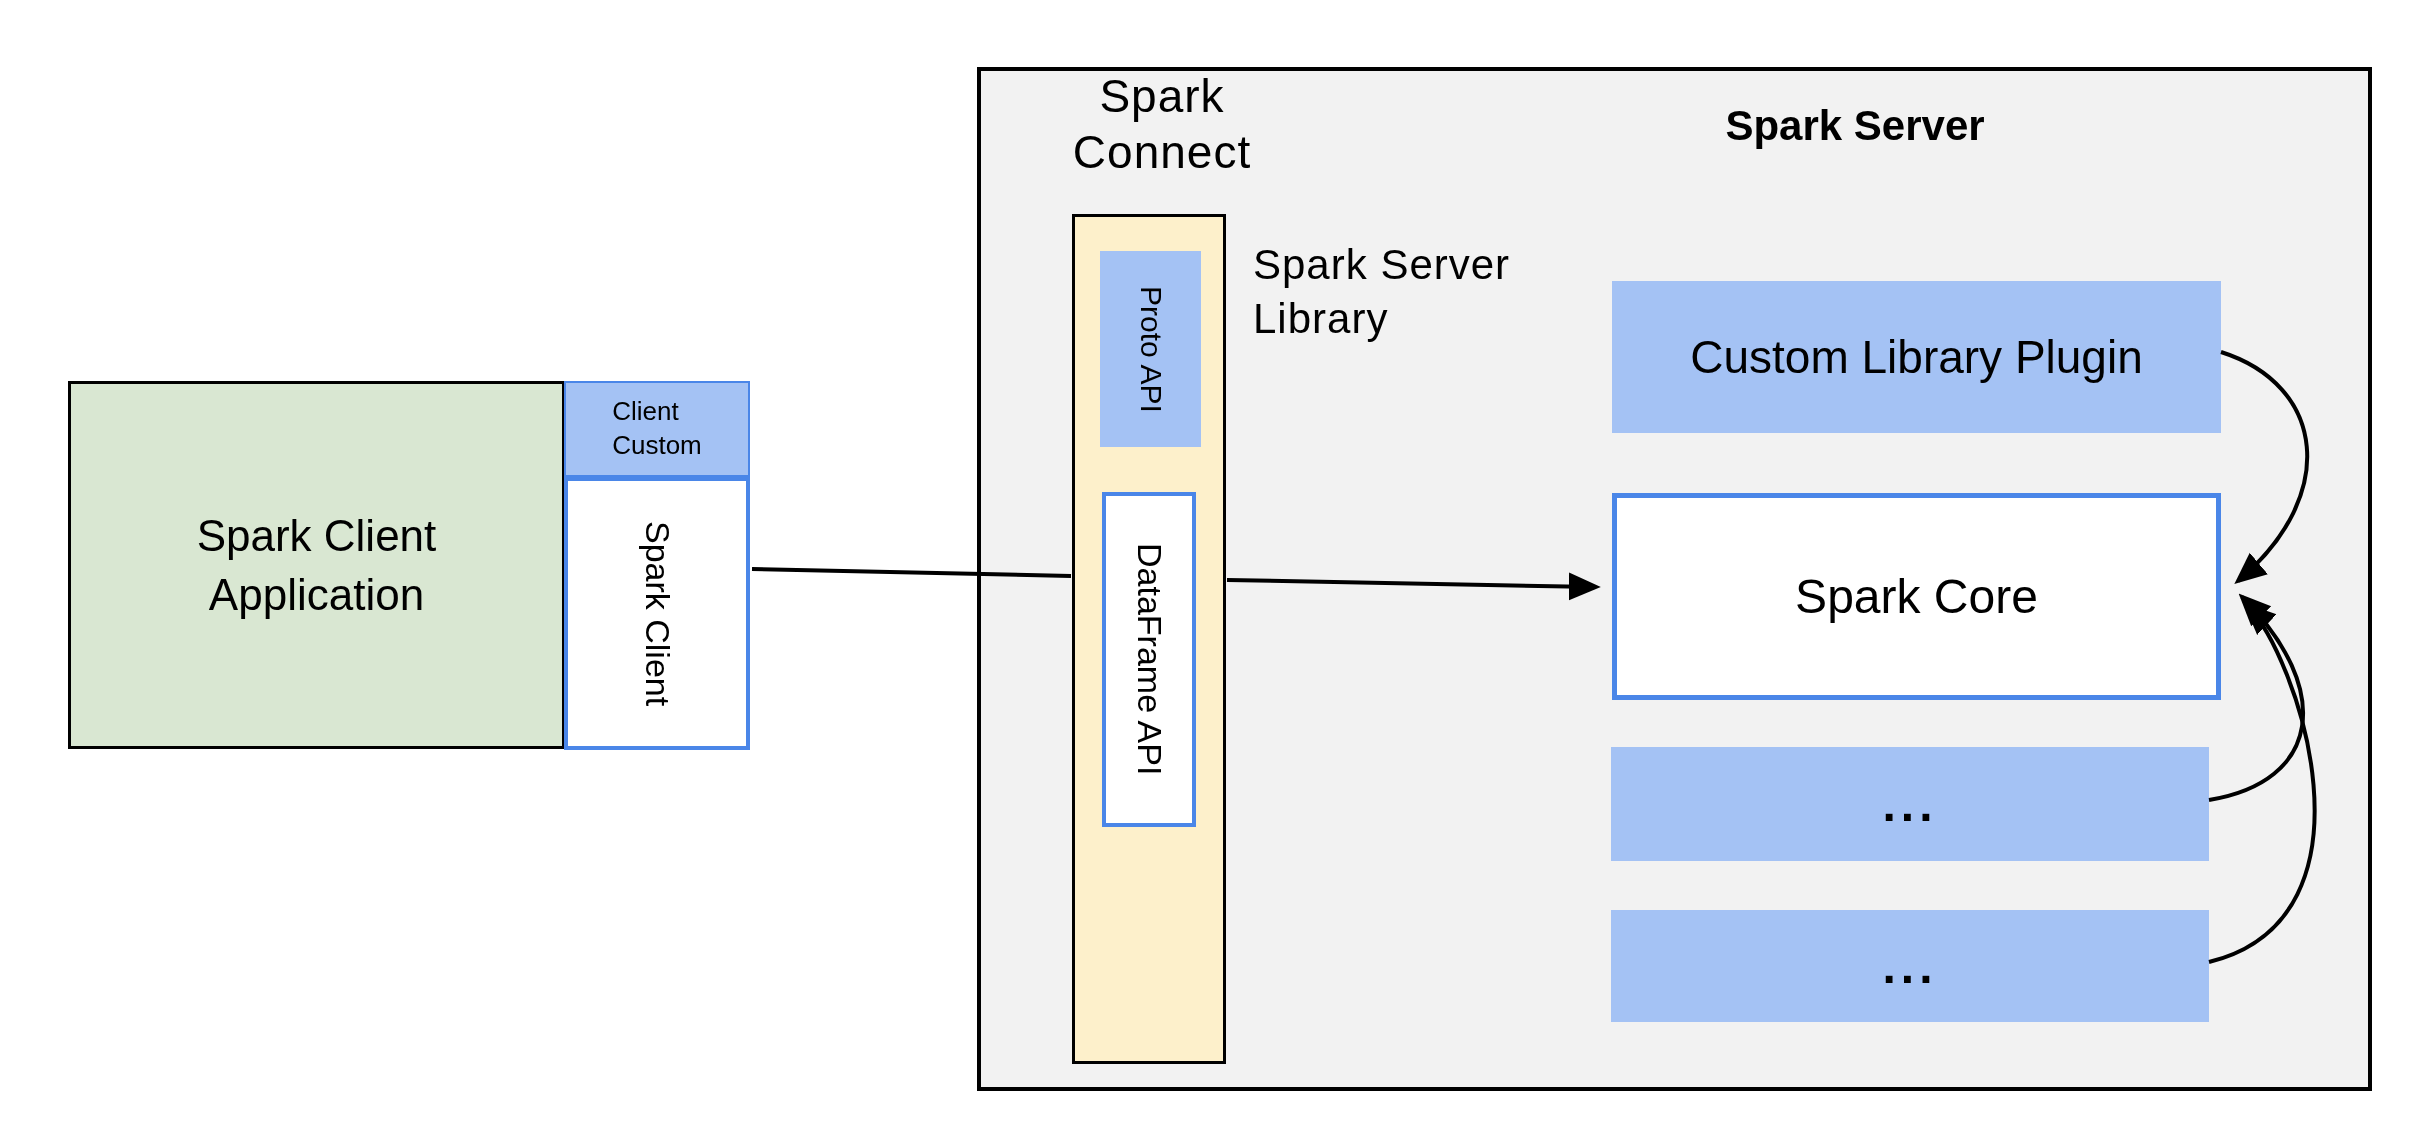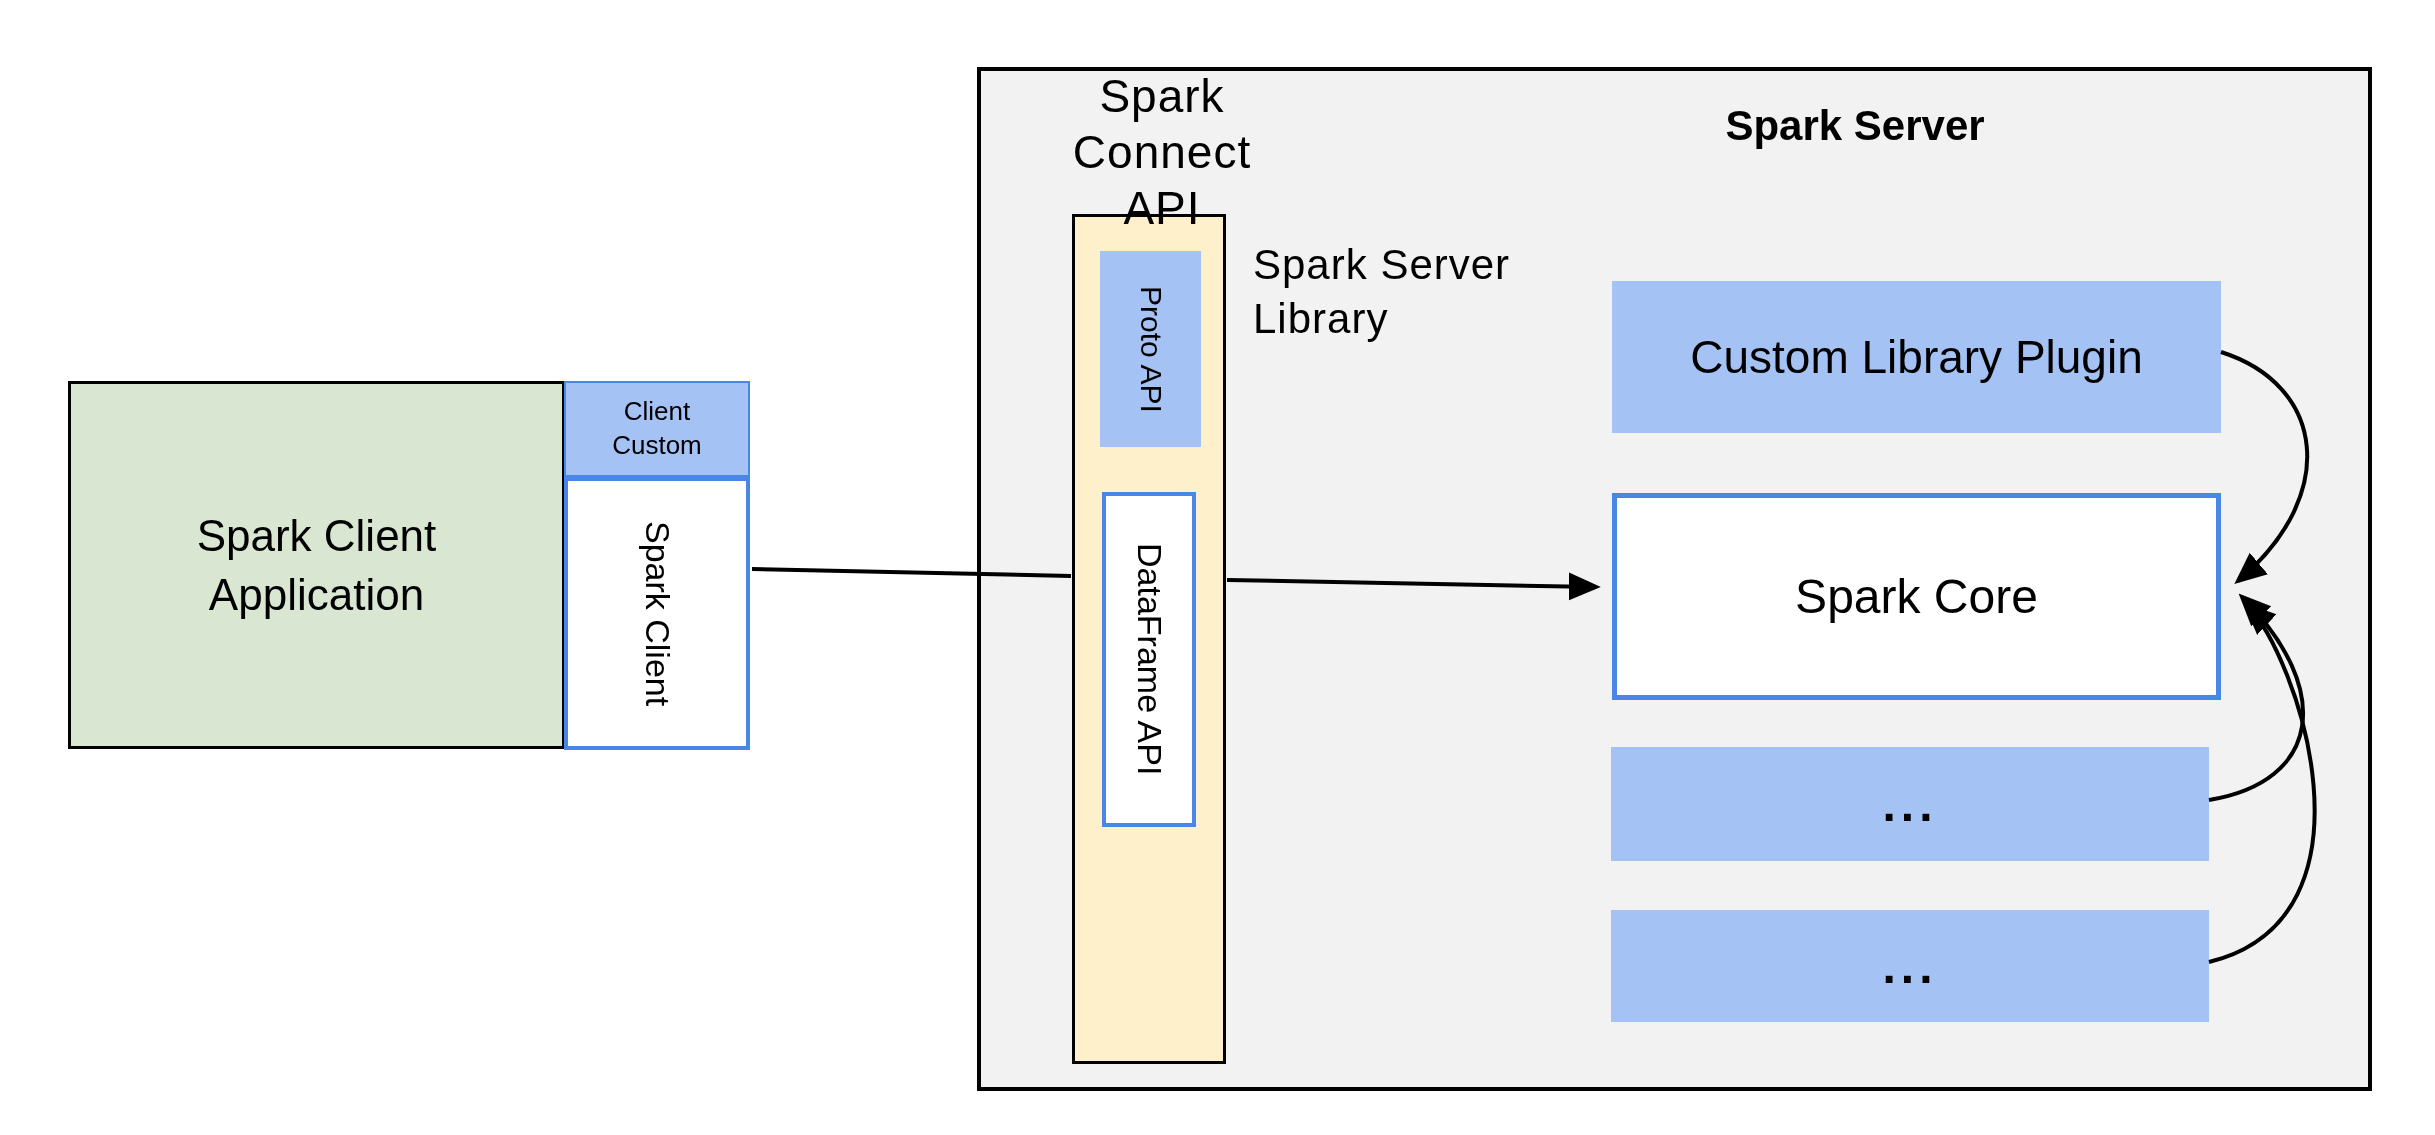--- a/index.html
+++ b/index.html
@@ -20,21 +20,21 @@
               border:3px solid var(--line-black);z-index:3;}
 
   
   .green-box{left:68px;top:381px;width:497px;height:368px;background:var(--green-fill);
              border:3px solid var(--line-black);z-index:2;
              display:flex;align-items:center;justify-content:center;}
   .green-box .title{font-size:44px;line-height:1.35;text-align:center;}
   .client-package{left:564px;top:381px;width:186px;height:96px;background:var(--blue-fill);
                   border:2px solid var(--blue-border);z-index:4;
                   display:flex;align-items:center;justify-content:center;}
-  .client-package .lbl{font-size:26px;line-height:1.3;text-align:center;}
+  .client-package .lbl{font-size:26px;line-height:1.3;text-align:left;}
   .spark-client-box{left:564px;top:477px;width:186px;height:273px;background:#fff;
                     border:4px solid var(--blue-border);z-index:4;
                     display:flex;align-items:center;justify-content:center;}
 
   
   .vtext{writing-mode:vertical-rl;text-orientation:mixed;white-space:nowrap;}
 
   
   .proto-box{left:1100px;top:251px;width:101px;height:196px;background:var(--blue-fill);z-index:4;
              display:flex;align-items:center;justify-content:center;}
@@ -71,21 +71,20 @@
 </style>
 </head>
 <body>
 
 <div id="canvas">
 
   <div class="abs gray-box"></div>
 
   <div class="abs connect-api-label">
     <div>Spark Connect</div>
-    <div>API</div>
   </div>
   <div class="abs server-title">Spark Server</div>
   <div class="abs server-library-label">
     <div>Spark Server</div>
     <div>Library</div>
   </div>
 
   <div class="abs green-box">
     <div class="title">
       <div>Spark Client</div>

